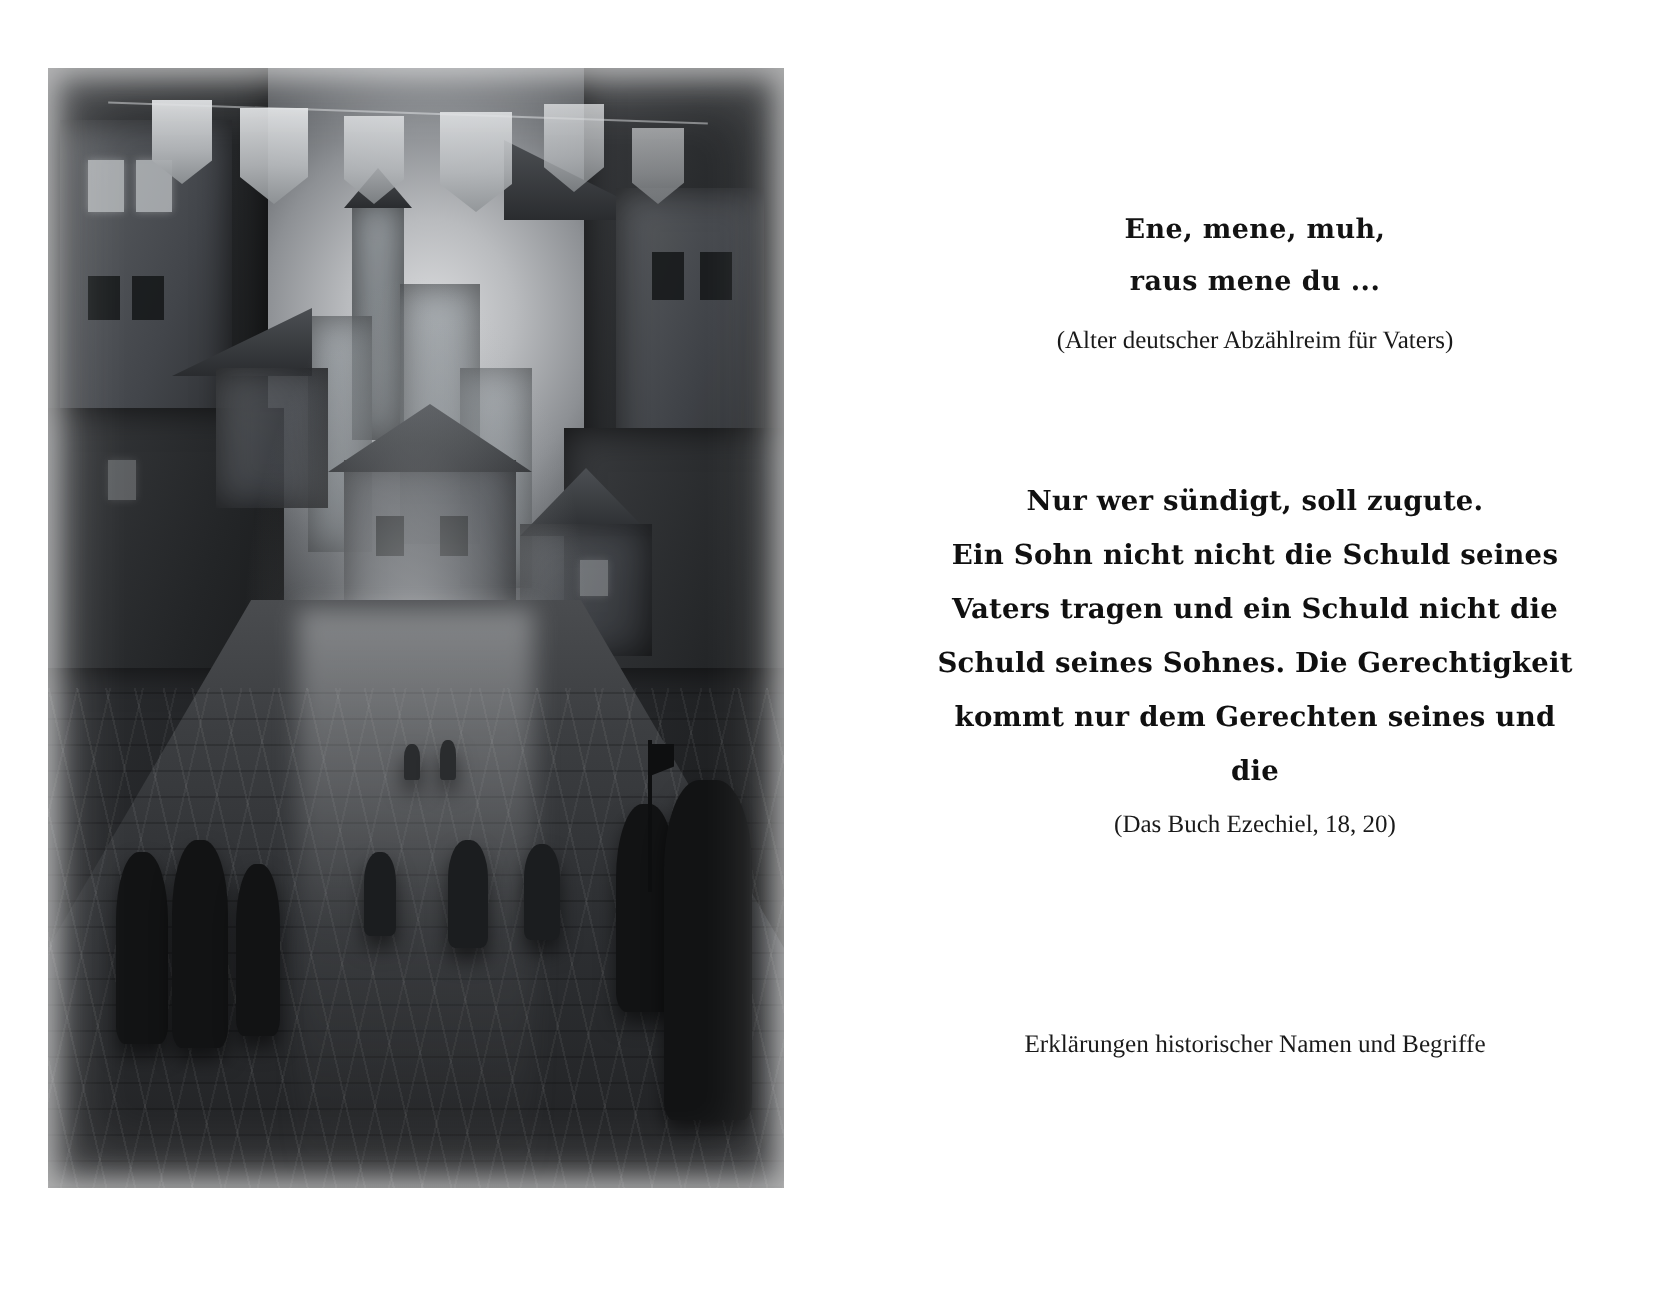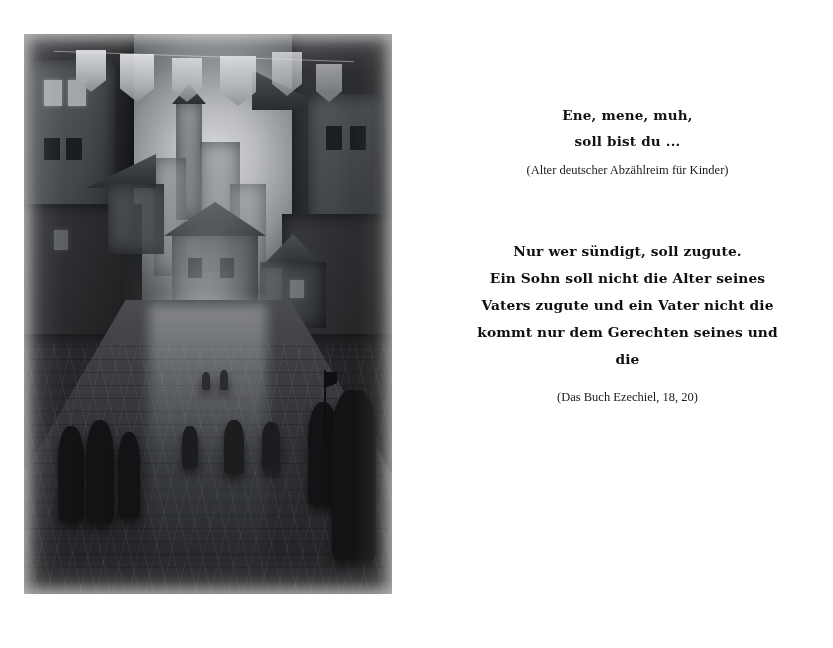--- a/index.html
+++ b/index.html
@@ -188,21 +188,21 @@
 
   .block-scripture { margin-top: 58px; }
   .scripture-line {
     font-family: "DejaVu Serif", serif;
     font-weight: 700;
     font-size: 13.8px;
     line-height: 27px;
     color: #101010;
     letter-spacing: 0.1px;
   }
-  .block-scripture .attrib { margin-top: 14px; }
+  .block-scripture .attrib { margin-top: 2px; }
 
   .block-note {
     position: absolute;
     left: 0;
     right: 0;
     top: 512px;
   }
   .note-line {
     font-family: "Liberation Serif", serif;
     font-size: 12.6px;
@@ -281,31 +281,33 @@
       <div class="fig" style="left:94px; top:398px; width:22px; height:86px;"></div>
       <div class="fig" style="right:16px; top:356px; width:44px; height:170px; border-radius:40% 40% 10% 10% / 26% 26% 6% 6%;"></div>
     </div>
   </div>
 
   <div class="page-right">
     <div class="text-col">
 
       <div class="block block-rhyme">
         <div class="rhyme-line">Ene, mene, muh,</div>
-        <div class="rhyme-line">soll bist du ...</div>
-        <div class="attrib">(Alter deutscher Abzählreim für Kinder)</div>
+        <div class="rhyme-line">raus mene du ...</div>
+        <div class="attrib">(Alter deutscher Abzählreim für Vaters)</div>
       </div>
 
       <div class="block block-scripture">
         <div class="scripture-line">Nur wer sündigt, soll zugute.</div>
-        <div class="scripture-line">Ein Sohn soll nicht die Alter seines</div>
-        <div class="scripture-line">Vaters zugute und ein Vater nicht die</div>
+        <div class="scripture-line">Ein Sohn nicht nicht die Schuld seines</div>
+        <div class="scripture-line">Vaters tragen und ein Schuld nicht die</div>
+        <div class="scripture-line">Schuld seines Sohnes. Die Gerechtigkeit</div>
         <div class="scripture-line">kommt nur dem Gerechten seines und die</div>
         <div class="attrib">(Das Buch Ezechiel, 18, 20)</div>
       </div>
 
       <div class="block block-note">
+        <div class="note-line">Erklärungen historischer Namen und Begriffe</div>
       </div>
 
     </div>
   </div>
 
 </div>
 
 </body></html>

